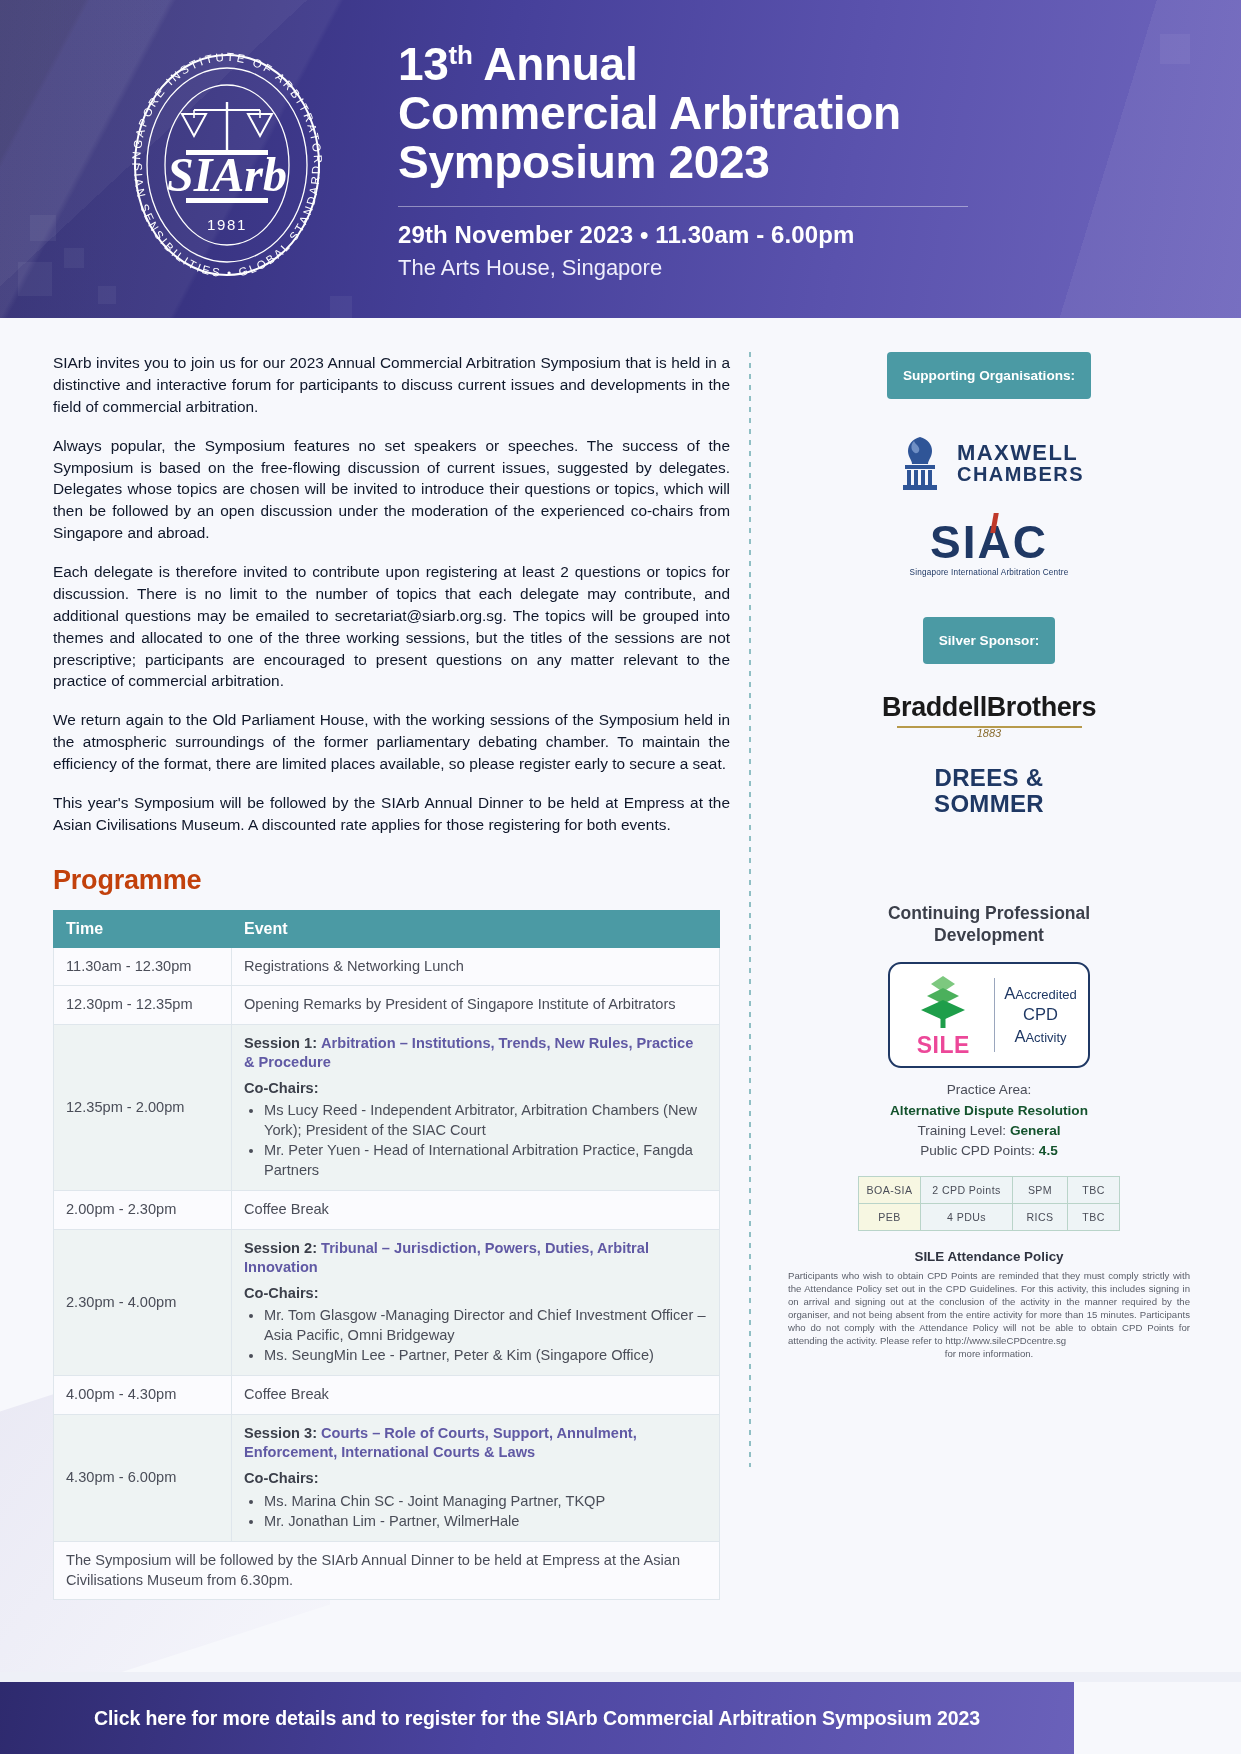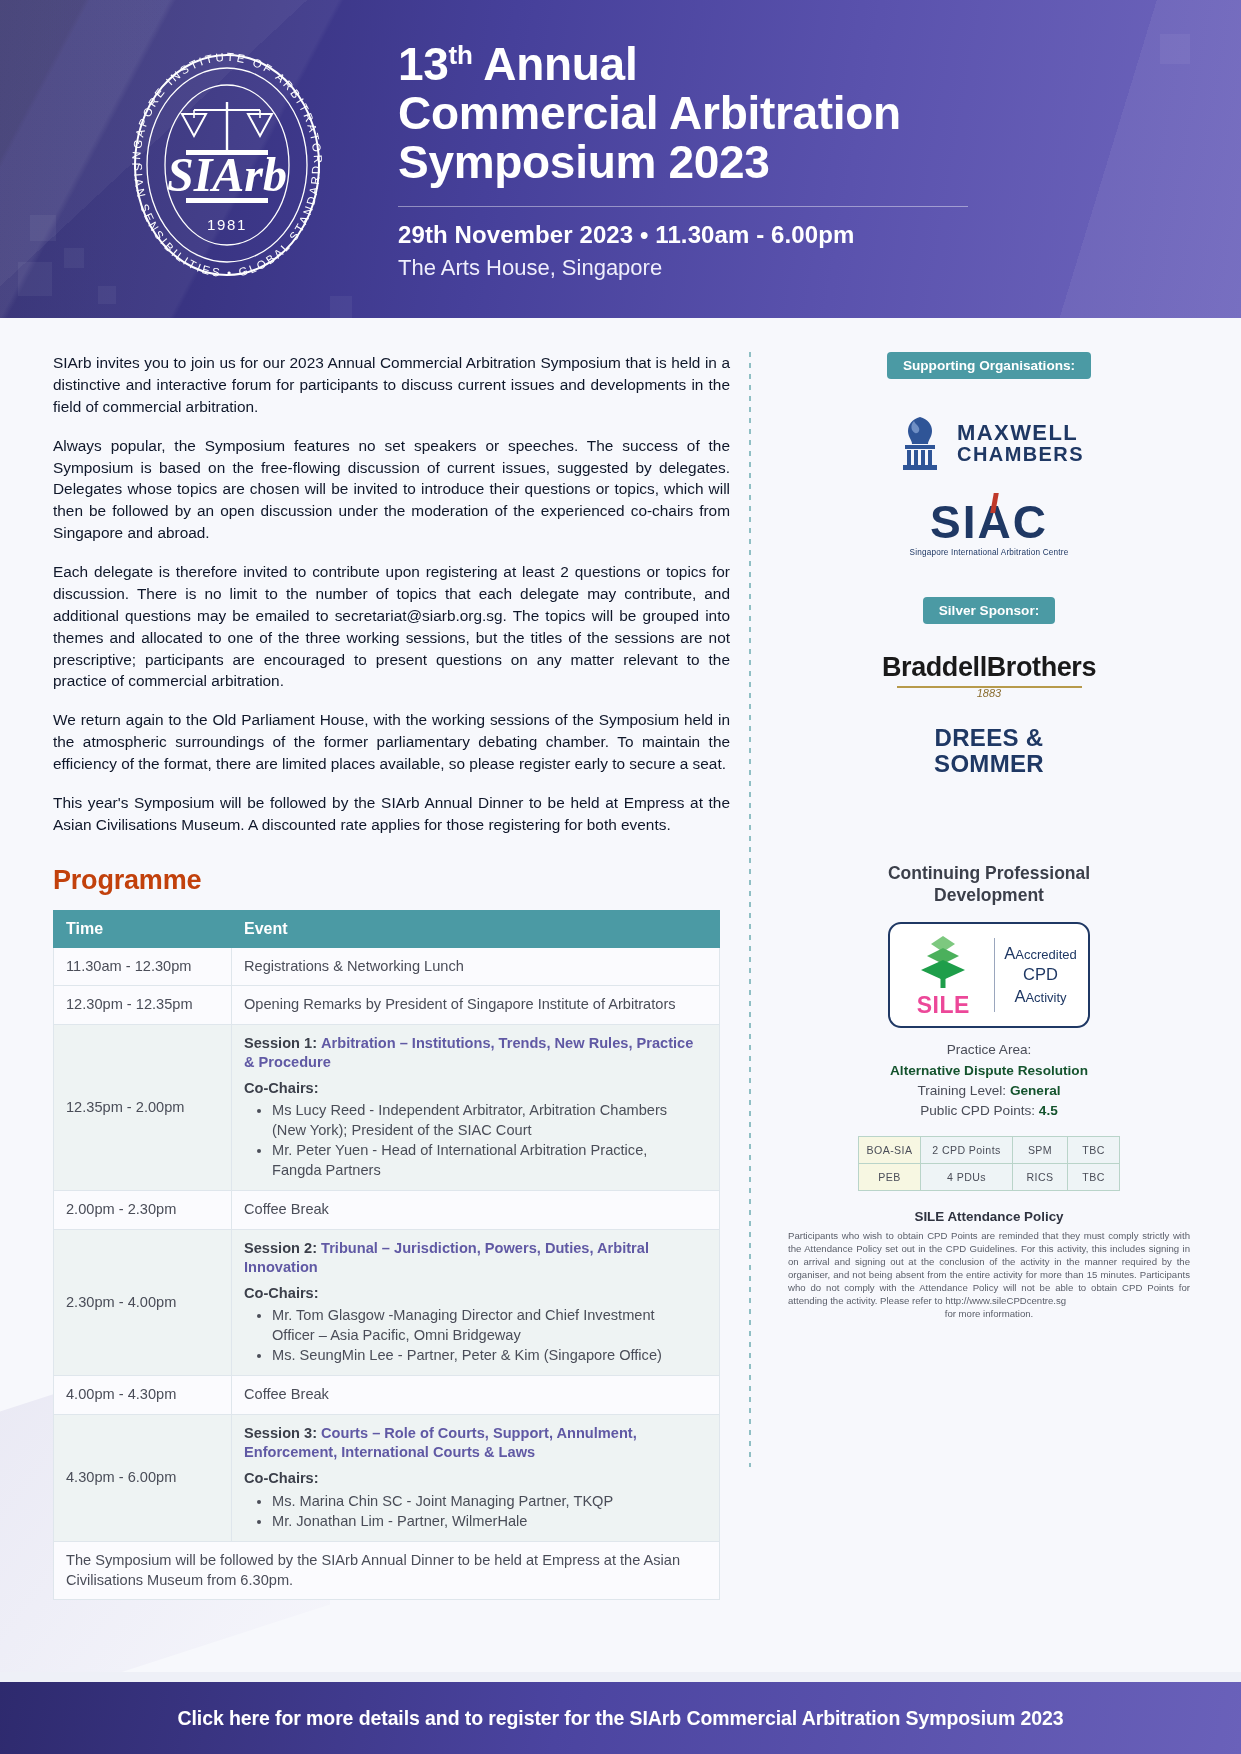--- a/index.html
+++ b/index.html
@@ -117,34 +117,34 @@
     vertical-align:middle;
     color:#4a4d58;
     line-height:1.34;
   }
   table.prog tr.shade td { background:#eef3f3; }
   td.time { width:178px; white-space:nowrap; }
   .sess-label { font-weight:bold; color:#3b3f4a; }
   .sess-name { font-weight:bold; color:#6059a4; }
   .cochairs { font-weight:bold; color:#3b3f4a; margin-top:6px; }
   ul.people { margin:3px 0 0 0; padding-left:20px; }
-  ul.people li { margin:1px 8px; line-height:1.33; }
+  ul.people li { margin:1px 0; line-height:1.33; }
   td.footnote { line-height:1.4; padding:11px 13px; }
 
   
   .pill {
     display:block;
     margin:0 auto;
     background:#4b9aa4;
     color:#ffffff;
     font-weight:bold;
     font-size:13.6px;
     text-align:center;
     border-radius:4px;
-    padding:6px 16px;
+    padding:16px 16px;
     width:max-content;
   }
   .sponsor-area { text-align:center; }
 
   .maxwell { margin-top:34px; display:flex; align-items:center; justify-content:center; gap:11px; }
   .maxwell-text { text-align:left; color:#1f3864; font-weight:bold; line-height:1.02; }
   .maxwell-text .l1 { font-size:22px; letter-spacing:1.4px; }
   .maxwell-text .l2 { font-size:20px; letter-spacing:1.4px; }
 
   .siac { margin-top:26px; }
@@ -219,21 +219,21 @@
     line-height:1.36;
     color:#5a5e69;
     text-align:justify;
   }
   .policy-body .lastline { display:block; text-align:center; }
 
   
   .footer {
     position:absolute;
     left:0; bottom:0;
-    width:1241px; height:72px;
+    width:1074px; height:72px;
     background:linear-gradient(100deg,#2e2a6e 0%, #4b44a0 45%, #6a61ba 100%);
     display:flex; align-items:center; justify-content:center;
   }
   .footer .txt {
     color:#ffffff; font-size:19.5px; font-weight:bold; letter-spacing:-0.1px;
   }
   .footer-strip {
     position:absolute; left:0; bottom:72px; width:1241px; height:10px;
     background:#eef0f7;
   }

